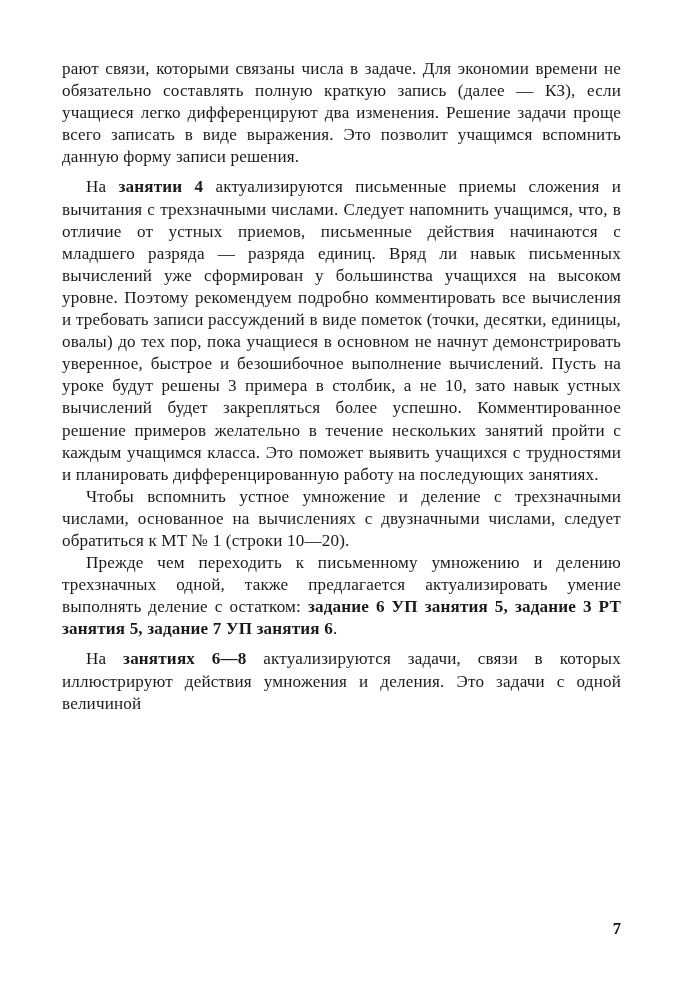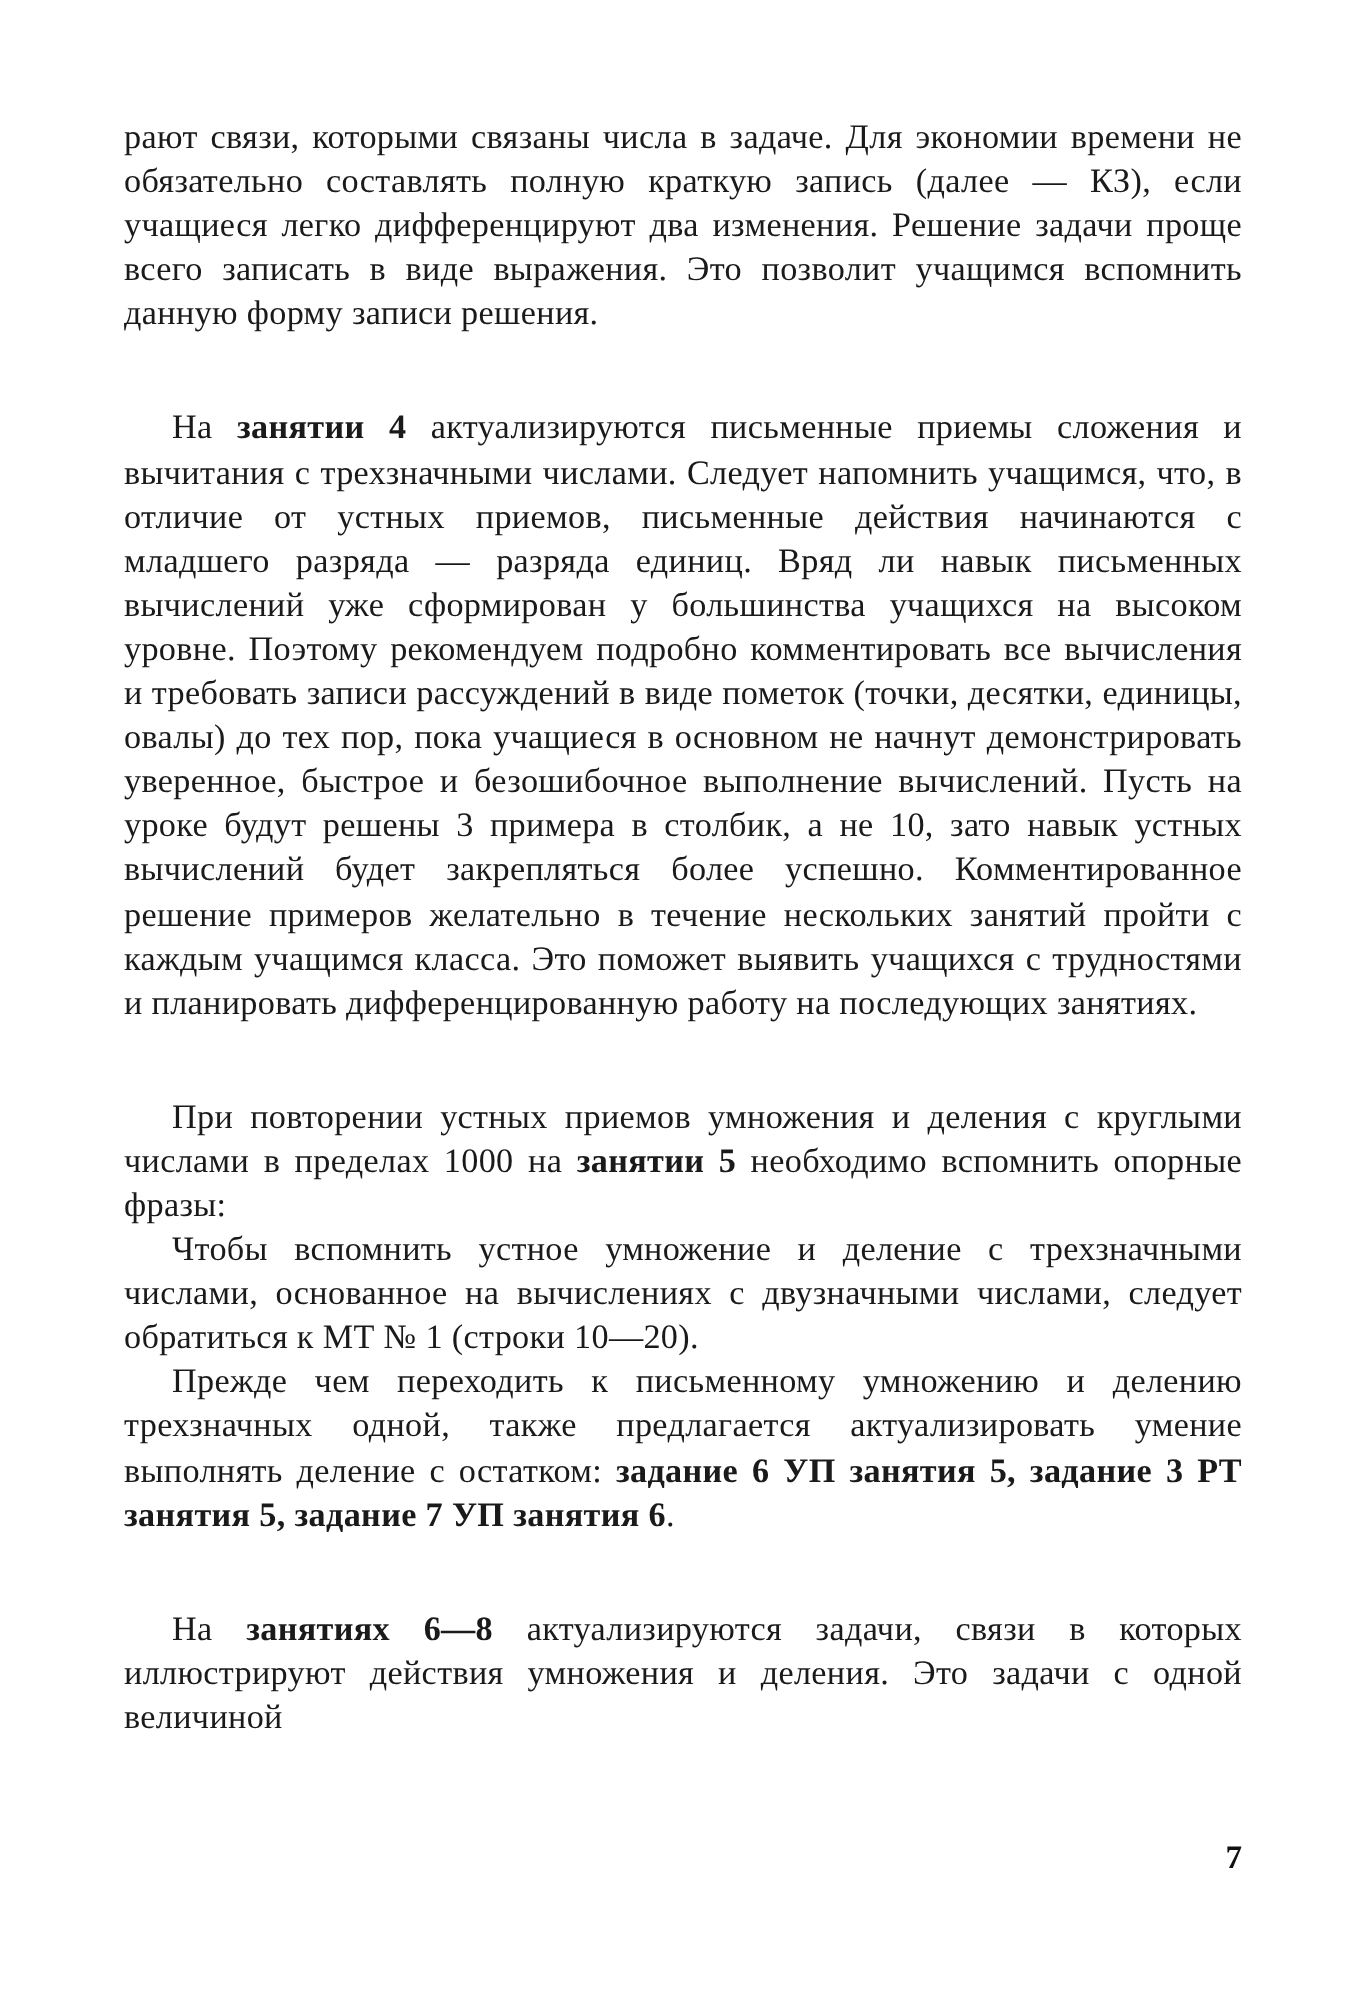--- a/index.html
+++ b/index.html
@@ -30,21 +30,21 @@
     font-size: 17.1px;
     line-height: 22.1px;
     text-align: justify;
     text-justify: inter-word;
     hyphens: manual;
     -webkit-hyphens: manual;
     letter-spacing: 0.01em;
   }
   p.indent { text-indent: 24px; }
   p.noindent { text-indent: 0; }
-  p.gap-before { margin-top: 35px; }
+  p.gap-before { margin-top: 8px; }
   .b { font-weight: bold; }
   .pageno {
     position: absolute;
     left: 0;
     top: 919px;
     width: 621px;
     text-align: right;
     font-size: 16.5px;
     font-weight: bold;
     line-height: 20px;
@@ -58,21 +58,20 @@
 <div class="page">
 
   <div class="text-column">
 
     <p class="para noindent"><span>рают связи, которыми связаны числа в задаче. Для экономии времени не обязательно составлять полную краткую запись (далее — КЗ), если учащиеся легко дифференцируют два изменения. Решение задачи проще всего записать в виде выражения. Это позволит учащимся вспомнить данную форму записи решения.</span></p>
 
 
     <p class="para indent gap-before"><span>На </span><span class="b">занятии 4</span><span> актуализируются письменные приемы сложения и вычитания с трехзначными числами. Следует напомнить учащимся, что, в отличие от устных приемов, письменные действия начинаются с младшего разряда — разряда единиц. Вряд ли навык письменных вычислений уже сформирован у большинства учащихся на высоком уровне. Поэтому рекомендуем подробно комментировать все вычисления и требовать записи рассуждений в виде пометок (точки, десятки, единицы, овалы) до тех пор, пока учащиеся в основном не начнут демонстрировать уверенное, быстрое и безошибочное выполнение вычислений. Пусть на уроке будут решены 3 примера в столбик, а не 10, зато навык устных вычислений будет закрепляться более успешно. Комментированное решение примеров желательно в течение нескольких занятий пройти с каждым учащимся класса. Это поможет выявить учащихся с трудностями и планировать дифференцированную работу на последующих занятиях.</span></p>
 
 
-    <p class="para indent gap-before"><span>При повторении устных приемов умножения и деления с круглыми числами в пределах 1000 на </span><span class="b">занятии 5</span><span> необходимо вспомнить опорные фразы:</span></p>
 
     <p class="para indent"><span></span></p>
 
     <p class="para indent"><span></span></p>
 
     <p class="para indent"><span>Чтобы вспомнить устное умножение и деление с трехзначными числами, основанное на вычислениях с двузначными числами, следует обратиться к МТ № 1 (строки 10—20).</span></p>
 
     <p class="para indent"><span>Прежде чем переходить к письменному умножению и делению трехзначных одной, также предлагается актуализировать умение выполнять деление с остатком: </span><span class="b">задание 6 УП занятия 5, задание 3 РТ занятия 5, задание 7 УП занятия 6</span><span>.</span></p>
 
     <p class="para indent gap-before"><span>На </span><span class="b">занятиях 6—8</span><span> актуализируются задачи, связи в которых иллюстрируют действия умножения и деления. Это задачи с одной величиной</span></p>

